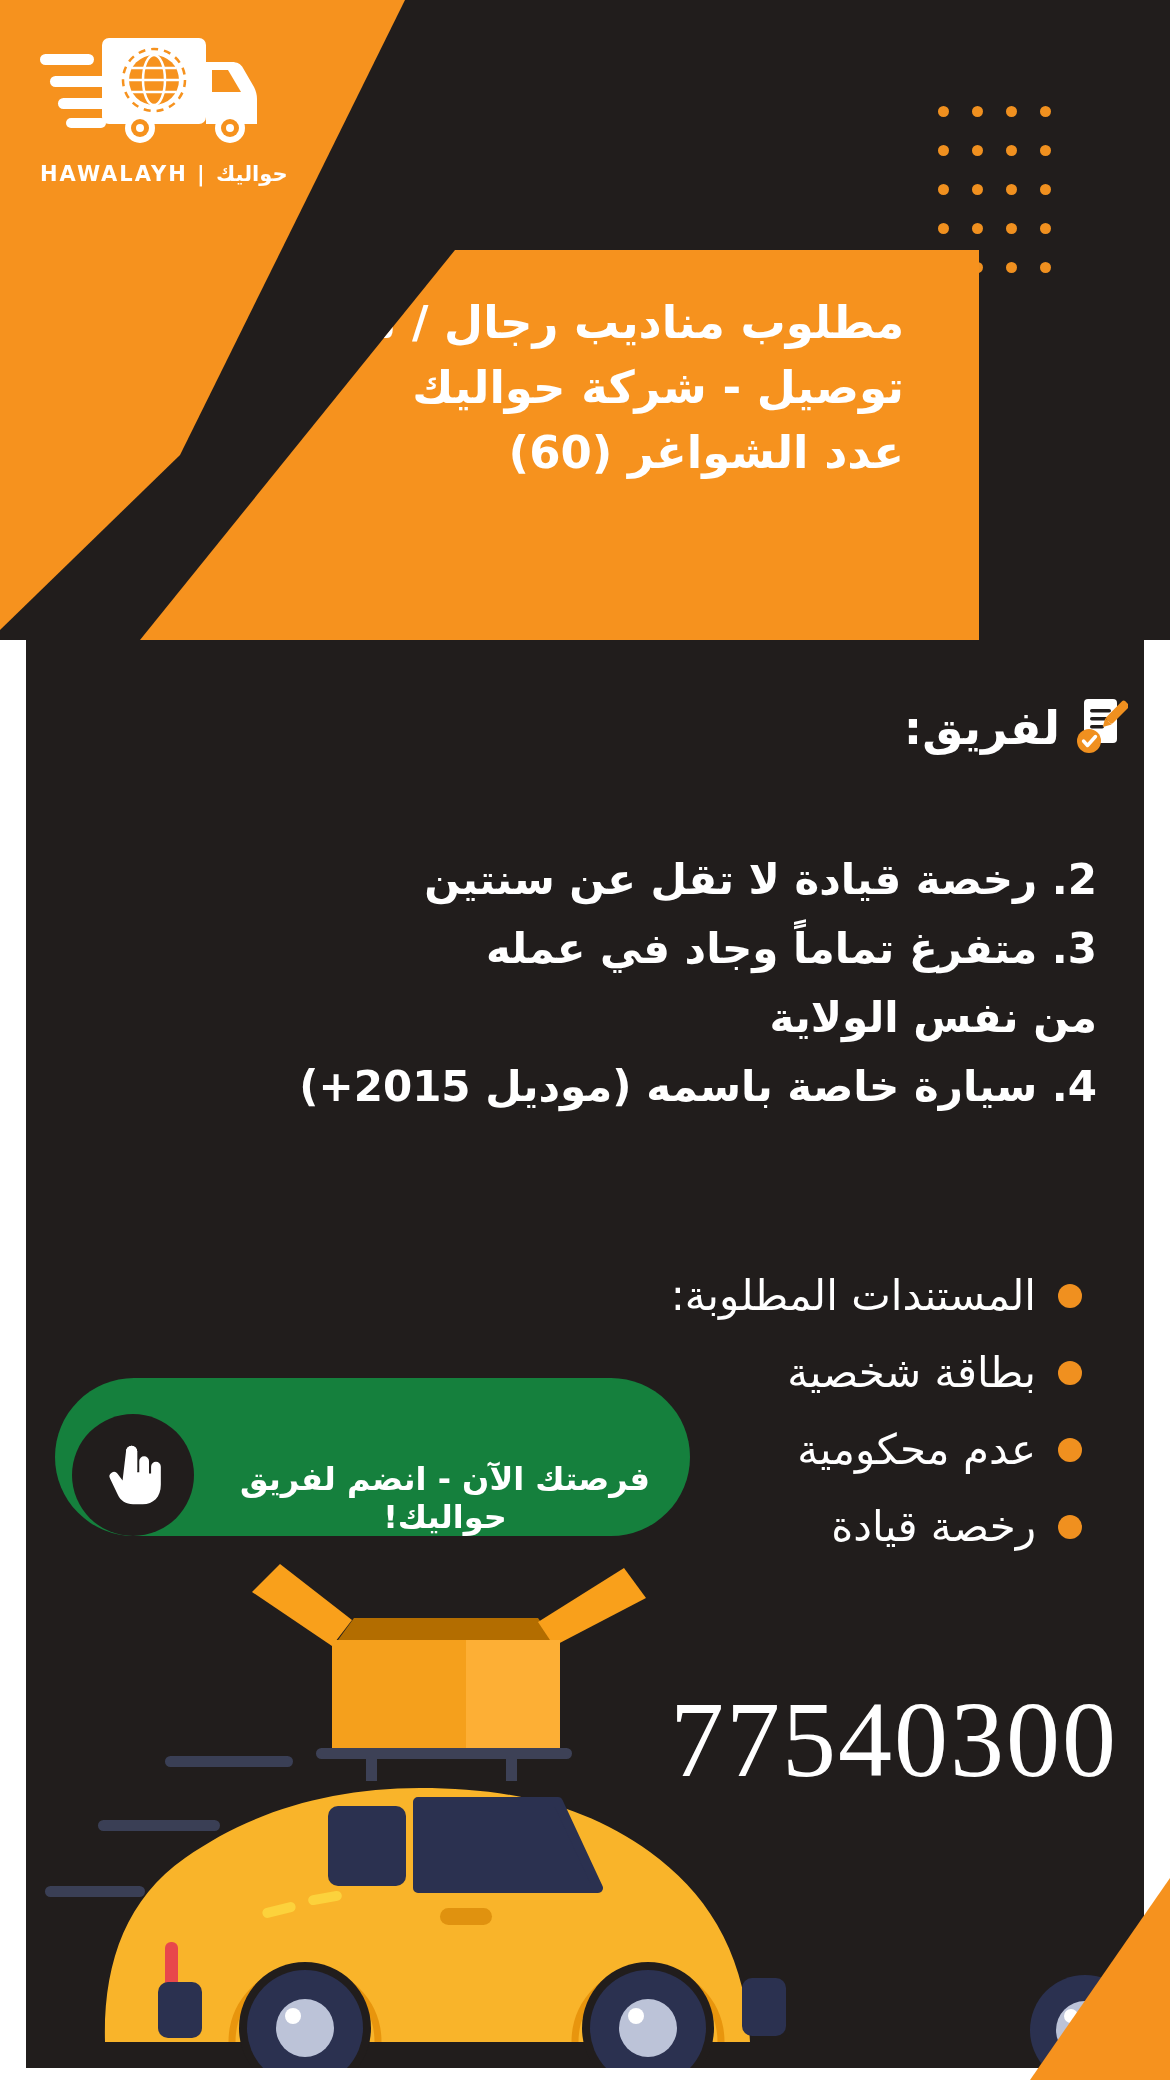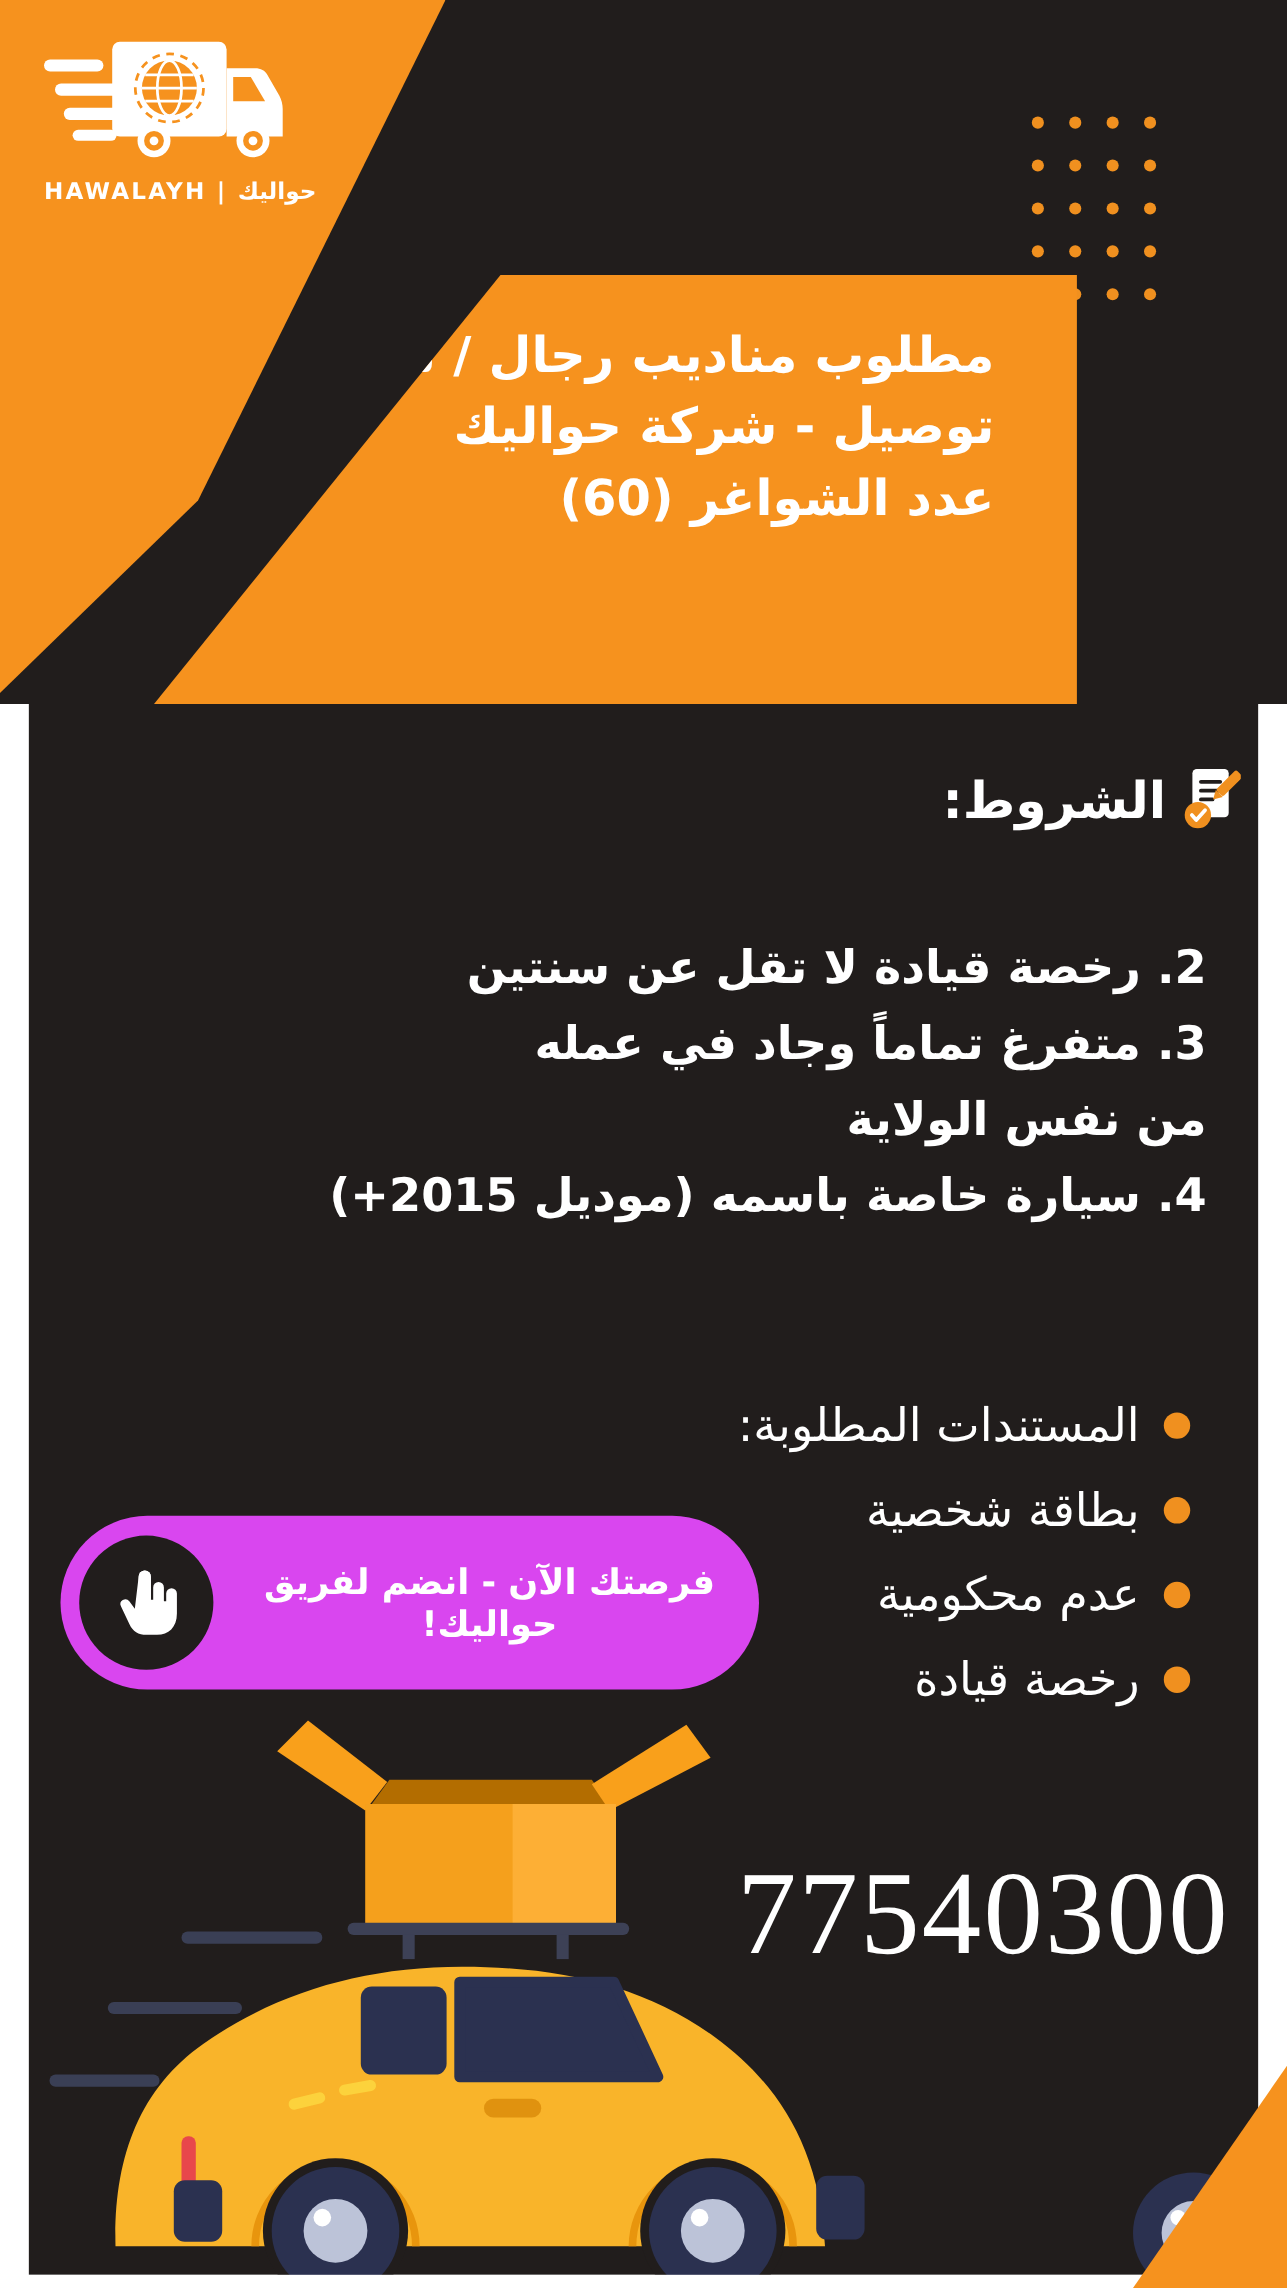--- a/index.html
+++ b/index.html
@@ -28,22 +28,22 @@
   .shurut-label{color:#fff;font-weight:bold;font-size:46px;direction:rtl;}
   .cond-list{position:absolute;right:73px;top:845px;margin:0;padding:0;list-style:none;direction:rtl;
              text-align:right;color:#fff;font-weight:bold;font-size:42px;line-height:69px;z-index:3;}
   
   .docs-list{position:absolute;right:88px;top:1272px;margin:0;padding:0;list-style:none;direction:rtl;
              z-index:3;}
   .docs-list li{display:flex;align-items:center;gap:22px;margin-bottom:29px;direction:rtl;}
   .doc-dot{width:24px;height:24px;border-radius:50%;background:#F0901F;flex:0 0 auto;}
   .doc-text{color:#fff;font-weight:normal;font-size:42px;line-height:48px;white-space:nowrap;}
   
-  .cta{position:absolute;left:55px;top:1378px;width:635px;height:158px;border-radius:79px;background:#d946ef;
-       display:flex;align-items:center;padding:0;border:none;cursor:pointer;z-index:3;}
+  .cta{position:absolute;left:55px;top:1378px;width:635px;height:158px;border-radius:79px;background:#15803d;
+       display:flex;align-items:flex-end;padding:0;border:none;cursor:pointer;z-index:3;}
   .cta-circle{width:122px;height:122px;border-radius:50%;background:#211D1C;margin-left:17px;flex:0 0 auto;
               display:flex;align-items:center;justify-content:center;}
   .cta-label{flex:1;text-align:center;color:#fff;font-weight:bold;font-size:32px;direction:rtl;
              padding:0 24px 0 30px;font-family:"DejaVu Sans",sans-serif;}
   
   .phone{position:absolute;right:52px;top:1678px;color:#fff;font-family:"Liberation Serif","DejaVu Serif",serif;
          font-size:108px;letter-spacing:2px;z-index:3;}
   
   .car-svg{position:absolute;left:40px;top:1555px;z-index:3;}
   
@@ -126,21 +126,21 @@
 
   <div class="banner">
     <div class="banner-text">
       <div>مطلوب مناديب رجال / نساء</div>
       <div>توصيل - شركة حواليك</div>
       <div>عدد الشواغر (60)</div>
     </div>
   </div>
 
   <div class="shurut">
-    <span class="shurut-label">الشروط:</span>
+    <span class="shurut-label">لفريق:</span>
     <span>
       <svg width="54" height="58" viewBox="0 0 54 58">
         <rect x="10" y="2" width="33" height="44" rx="4" fill="#ffffff"></rect>
         <g fill="#211D1C">
           <rect x="16" y="12" width="21" height="3.5" rx="1.75"></rect>
           <rect x="16" y="20" width="21" height="3.5" rx="1.75"></rect>
           <rect x="16" y="28" width="14" height="3.5" rx="1.75"></rect>
         </g>
         <g transform="rotate(45 44 14)">
           <rect x="40" y="2" width="9" height="26" rx="2" fill="#F0901F"></rect>

